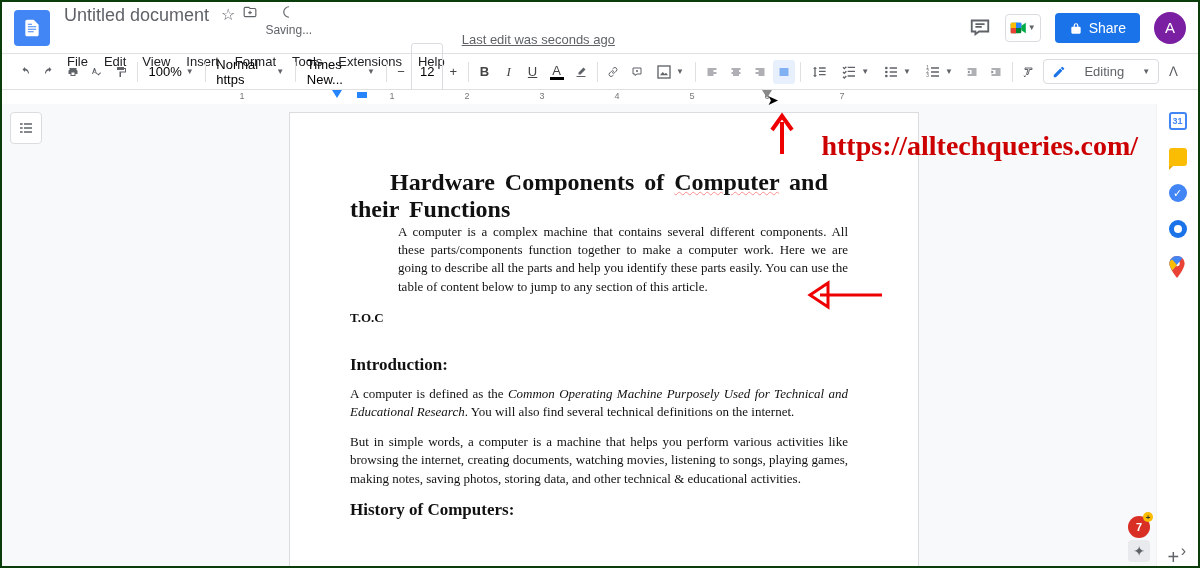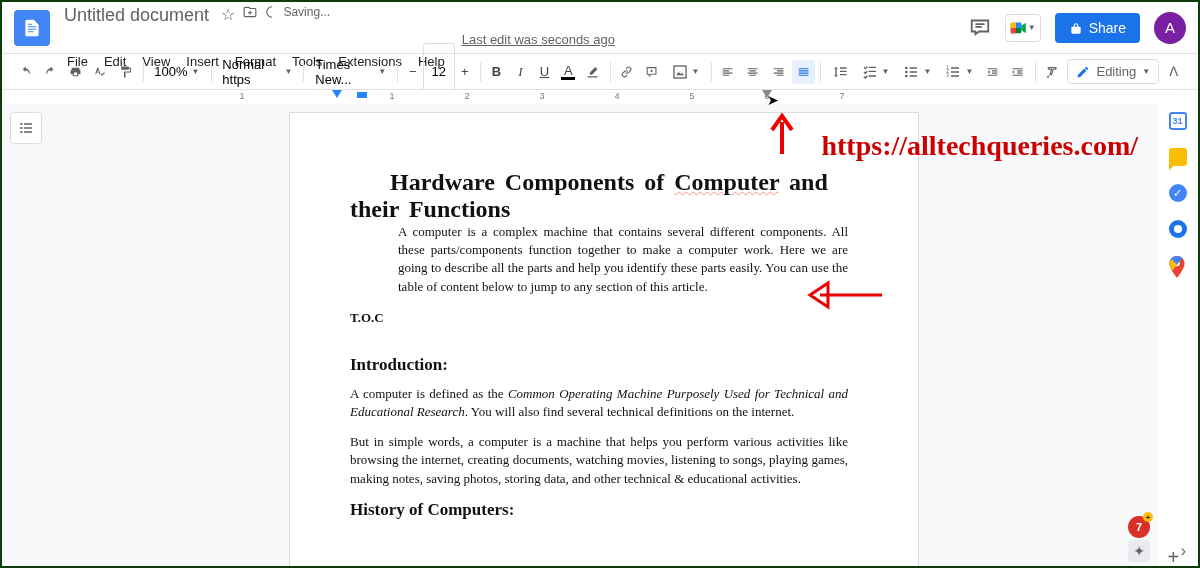--- a/index.html
+++ b/index.html
@@ -6,21 +6,21 @@
   body { font-family: Arial, sans-serif; background: #f8f9fa; width: 1200px; height: 568px; overflow: hidden; border: 2px solid #0a3d0a; position: relative; }
   
   
   .header { background: #fff; border-bottom: 1px solid #e0e0e0; display: flex; align-items: center; padding: 4px 12px; height: 52px; }
   .logo { width: 36px; height: 36px; background: #4285f4; border-radius: 4px; display: flex; align-items: center; justify-content: center; margin-right: 10px; }
   .logo svg { width: 20px; height: 24px; fill: #fff; }
   .title-area { flex: 1; }
   .title-row { display: flex; align-items: flex-start; gap: 8px; height: 24px; }
   .doc-title { font-size: 18px; color: #5f6368; padding: 0 4px; }
   .title-icon { color: #5f6368; cursor: pointer; font-size: 16px; }
-  .saving { font-size: 12px; color: #5f6368; display: flex; align-items: center; gap: 4px; }
+  .saving { font-size: 12px; color: #5f6368; display: flex; align-items: center; gap: 4px; flex-direction: column; }
   .menu-row { display: flex; gap: 2px; align-items: center; height: 22px; }
   .menu-item { padding: 2px 7px; font-size: 13px; color: #202124; cursor: pointer; border-radius: 3px; margin-top: 44px; }
   .last-edit { font-size: 13px; color: #5f6368; text-decoration: underline; margin-left: 8px; cursor: pointer; }
   .header-right { display: flex; align-items: center; gap: 14px; }
   .comment-btn { color: #5f6368; cursor: pointer; }
   .meet-icon { width: 36px; height: 28px; border: 1px solid #dadce0; border-radius: 4px; display: flex; align-items: center; justify-content: center; padding: 0 4px;}
   .share-btn { background: #1a73e8; color: #fff; border: none; border-radius: 4px; padding: 7px 14px; font-size: 14px; font-weight: 500; cursor: pointer; display: flex; align-items: flex-end; gap: 6px; }
   .avatar { width: 32px; height: 32px; border-radius: 50%; background: #7b1fa2; color: #fff; display: flex; align-items: center; justify-content: center; font-size: 15px; }
 
   
@@ -32,21 +32,21 @@
   .font-size-box { display: flex; align-items: center; border: none; }
   .fs-btn { padding: 2px 6px; cursor: pointer; color: #444; }
   .fs-val { padding: 20px 8px; border: 1px solid #dadce0; border-radius: 3px; font-size: 13px; min-width: 28px; text-align: center; }
   .bold { font-weight: bold; }
   .italic { font-style: italic; font-family: serif; }
   .underline { text-decoration: underline; }
   .text-color { display: inline-flex; flex-direction: column; align-items: center; line-height: 1; }
   .text-color .bar { width: 14px; height: 3px; background: #000; }
   .align-active { background: #e8f0fe; color: #1a73e8; }
   .toolbar-spacer { flex: 1; }
-  .editing-dd { border: 1px solid #dadce0; border-radius: 4px; padding: 4px 8px; display: flex; align-items: center; gap: 6px; color: #5f6368; }
+  .editing-dd { border: 1px solid #dadce0; border-radius: 4px; padding: 4px 8px; display: flex; align-items: center; gap: 18px; color: #5f6368; }
   .editing-dd .pen { color: #1a73e8; }
   .collapse-caret { color: #5f6368; padding: 4px 8px; }
 
   
   .ruler { background: #fff; height: 14px; position: relative; font-size: 9px; color: #777; }
   .ruler-inner { position: absolute; left: 240px; right: 300px; top: 0; height: 100%; }
   .ruler-num { position: absolute; top: 1px; transform: translateX(-50%); }
   .ruler-marker-left { position: absolute; left: 330px; top: 0; width: 0; height: 0; border-left: 5px solid transparent; border-right: 5px solid transparent; border-top: 8px solid #2684fc; }
   .ruler-marker-block { position: absolute; left: 355px; top: 2px; width: 10px; height: 6px; background: #2684fc; }
   .ruler-marker-right { position: absolute; left: 760px; top: 0; width: 0; height: 0; border-left: 5px solid transparent; border-right: 5px solid transparent; border-top: 8px solid #888; }

